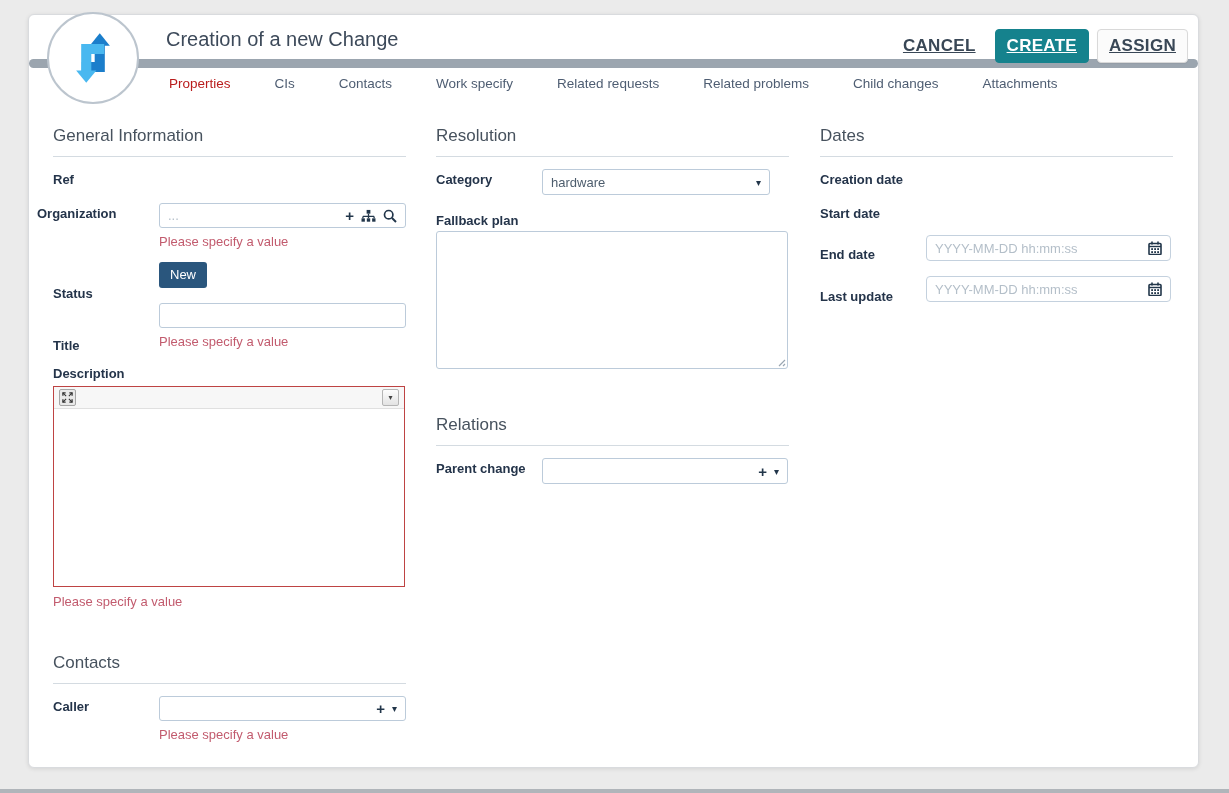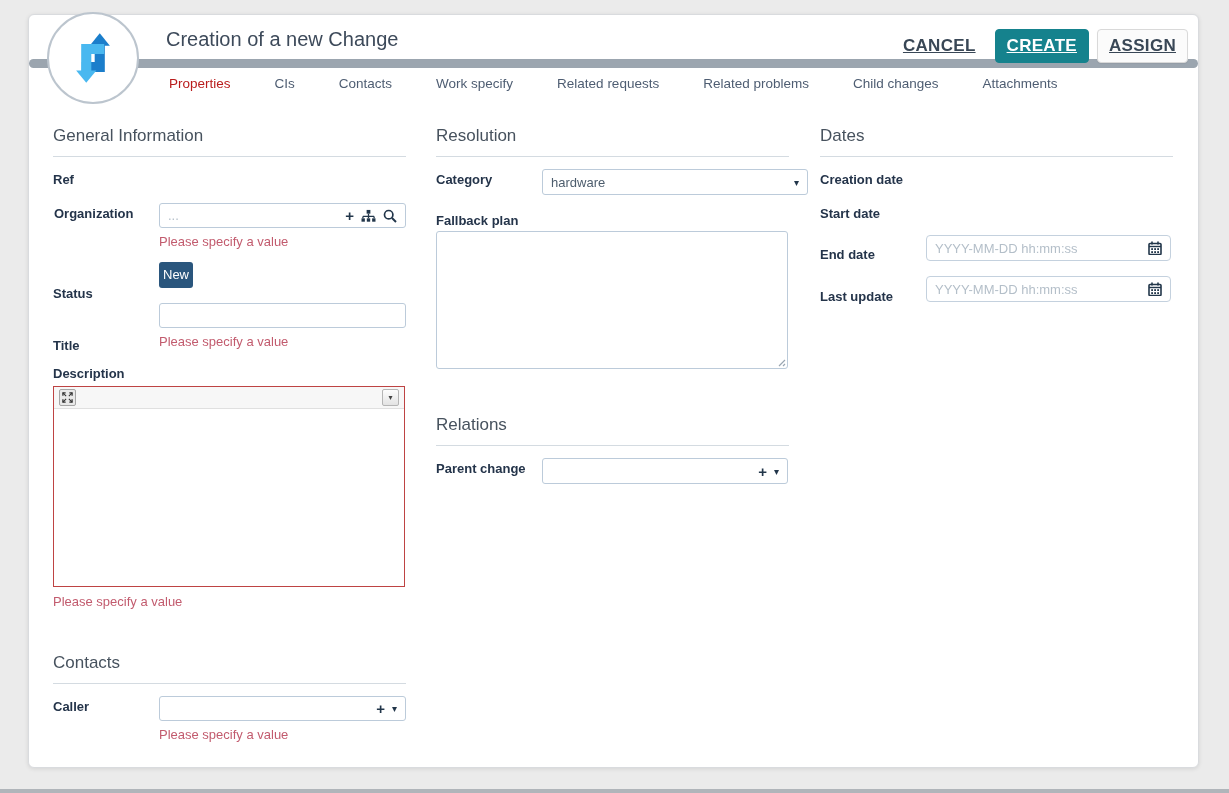--- a/index.html
+++ b/index.html
@@ -67,21 +67,21 @@
   .inp input{
     border:none; outline:none; flex:1; font-size:13px; color:#4d5d6d;
     font-family:"Liberation Sans", sans-serif; background:transparent; min-width:0;
   }
   .inp input::placeholder{ color:#b4bfc9; }
   .icon-group{ display:flex; align-items:center; gap:7px; margin-left:6px; }
   .glyph{ color:#22364a; font-weight:bold; font-size:15px; line-height:1; cursor:pointer; }
   .caret{ font-size:10px; color:#22364a; cursor:pointer; }
   .badge{
     position:absolute; background:#2a567d; color:#fff; font-size:13px;
-    border-radius:3px; height:26px; line-height:26px; padding:0 4px;
+    border-radius:3px; height:26px; line-height:26px; padding:0 11px;
   }
 
   
   .editor{
     position:absolute; left:24px; top:371px; width:352px; height:201px;
     border:1px solid #be4343; background:#fff;
   }
   .editor-toolbar{
     height:22px; background:#f7f7f7; border-bottom:1px solid #e0e0e0;
     position:relative;
@@ -137,21 +137,21 @@
     <div class="tab">Related requests</div>
     <div class="tab">Related problems</div>
     <div class="tab">Child changes</div>
     <div class="tab">Attachments</div>
   </div>
 
   <div class="section-title" style="left:24px; top:111px; width:353px;">General Information</div>
 
   <div class="lbl" style="left:24px; top:157px;">Ref</div>
 
-  <div class="lbl" style="left:25px; top:191px;">Organization</div>
+  <div class="lbl" style="left:8px; top:191px;">Organization</div>
   <div class="inp" style="left:130px; top:188px; width:247px; height:25px;">
     <input type="text" placeholder="..." style="">
     <span class="icon-group">
       <span class="glyph">+</span>
       <svg width="15" height="14" viewBox="0 0 16 15" style="cursor:pointer;">
         <rect x="6" y="1" width="4" height="4" fill="#22364a"></rect>
         <path d="M8 5 V8 M2 8 H14 M2 8 V10 M8 8 V10 M14 8 V10" stroke="#22364a" stroke-width="1.4" fill="none"></path>
         <rect x="0.5" y="10" width="3.6" height="3.6" fill="#22364a"></rect>
         <rect x="6.2" y="10" width="3.6" height="3.6" fill="#22364a"></rect>
         <rect x="11.9" y="10" width="3.6" height="3.6" fill="#22364a"></rect>
@@ -197,21 +197,21 @@
     <span class="icon-group">
       <span class="glyph">+</span>
       <span class="caret">▾</span>
     </span>
   </div>
   <div class="err" style="left:130px; top:712px;">Please specify a value</div>
 
   <div class="section-title" style="left:407px; top:111px; width:353px;">Resolution</div>
 
   <div class="lbl" style="left:407px; top:157px;">Category</div>
-  <div class="inp" style="left:513px; top:154px; width:266px; height:26px;">
+  <div class="inp" style="left:513px; top:154px; width:228px; height:26px;">
     <span style="flex:1;">hardware</span>
     <span class="caret">▾</span>
   </div>
 
   <div class="lbl" style="left:407px; top:198px;">Fallback plan</div>
   <div class="textarea" style="left:407px; top:216px; width:352px; height:138px;">
     <svg class="resize-grip" width="10" height="10" viewBox="0 0 10 10" style="cursor:nwse-resize;">
       <path d="M9 3 L3 9 M9 7 L7 9" stroke="#9aa6b2" stroke-width="1.2"></path>
     </svg>
   </div>

